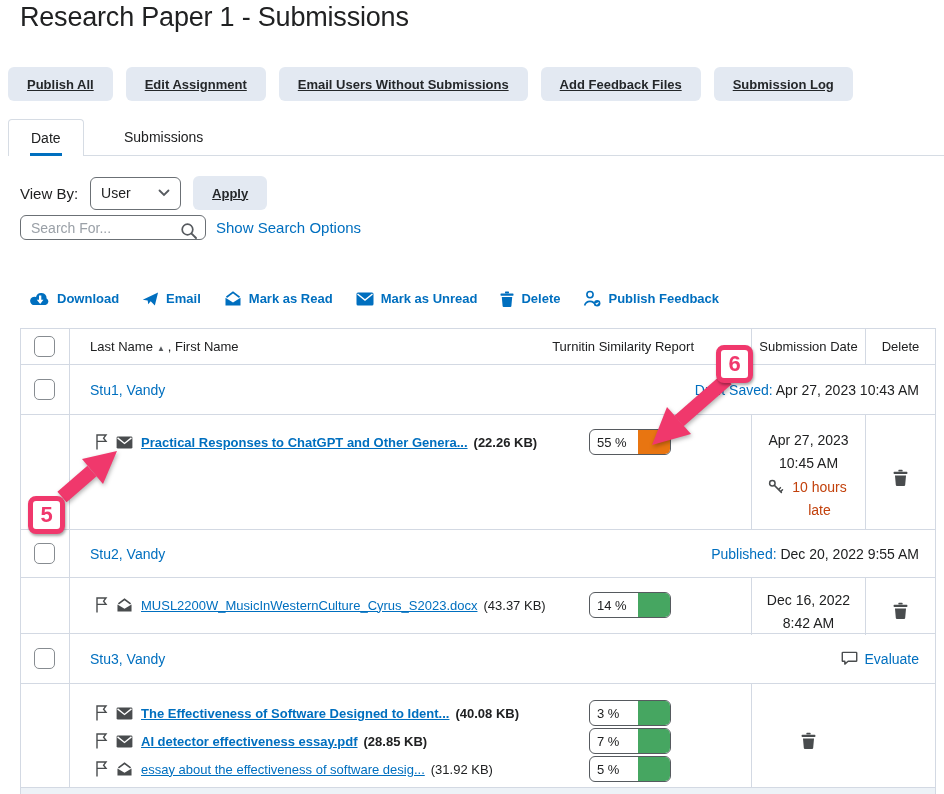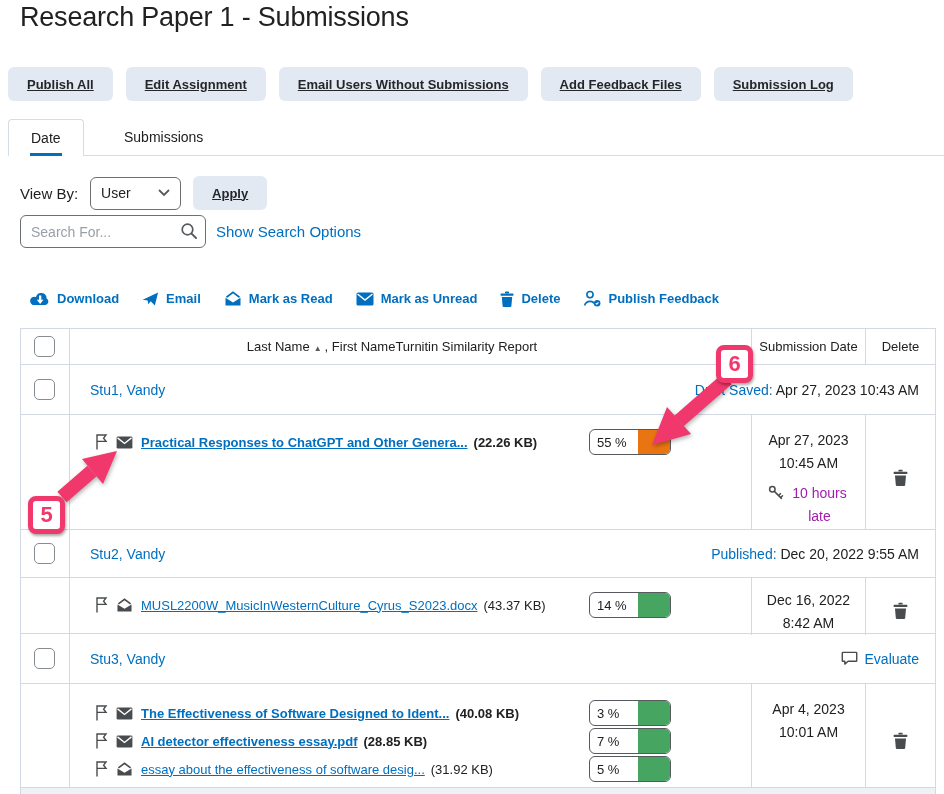--- a/index.html
+++ b/index.html
@@ -35,41 +35,41 @@
   
   .viewby { position:absolute; left:20px; top:176px; display:flex; align-items:center; }
   .viewby-label { font-size:15px; margin-right:12px; }
   .select {
     width:91px; height:33px; border:1px solid #6b7075; border-radius:6px; background:#fff;
     display:flex; align-items:center; justify-content:space-between; padding:0 10px; font-size:14px; cursor:pointer;
   }
   .apply { margin-left:12px; }
   
   .searchrow { position:absolute; left:20px; top:215px; display:flex; align-items:center; }
-  .search { position:relative; width:186px; height:33px; }
+  .search { position:relative; width:186px; height:25px; }
   .search input {
     width:100%; height:100%; border:1px solid #6b7075; border-radius:6px;
     padding:0 32px 0 10px; font-family:"Liberation Sans",sans-serif; font-size:14px; color:#202122;
   }
   .search input::placeholder { color:#9aa0a7; }
   .search .mag { position:absolute; right:8px; top:7px; cursor:pointer; }
   .link { color:#006fbf; text-decoration:none; cursor:pointer; }
   .showopts { margin-left:10px; font-size:15px; }
   
   .actions { position:absolute; left:30px; top:290px; display:flex; gap:23px; }
   .action { display:flex; align-items:center; gap:7px; color:#006fbf; font-size:13px; font-weight:700; cursor:pointer; white-space:nowrap; }
   
   .table { position:absolute; left:20px; top:328px; width:916px; border:1px solid #d3d9e3; border-bottom:none; background:#fff; }
   .tr { display:grid; border-bottom:1px solid #d3d9e3; background:#fff; }
   .tr-cols { grid-template-columns:48px 682px 114px 70px; }
   .tr-span { grid-template-columns:48px 866px; }
   .td-l { border-left:1px solid #d3d9e3; }
   .tr-header { height:36px; font-size:13px; }
   .th { display:flex; align-items:center; }
-  .th-name { justify-content:center; padding:0 57px 0 20px; }
+  .th-name { justify-content:space-between; padding:0 57px 0 20px; }
   .th-center { justify-content:center; }
   .cbcell { display:flex; align-items:center; padding-left:13px; }
   .cb { width:21px; height:21px; border:1px solid #878c91; border-radius:5px; background:#fff; cursor:pointer; }
   .sort-tri { font-size:8px; color:#55585c; margin:0 3px 0 4px; }
   
   .tr-student { font-size:14px; }
   .student-cell { display:flex; align-items:center; justify-content:space-between; padding:0 16px 0 20px; }
   .status span.val { color:#202122; }
   .evaluate { display:flex; align-items:center; gap:7px; }
   
@@ -77,21 +77,21 @@
   .file-cell.multi { padding-top:16px; }
   .file-line { display:grid; grid-template-columns:1fr 82px; align-items:center; height:20px; margin-bottom:8px; }
   .file-left { display:flex; align-items:center; gap:8px; font-size:13px; white-space:nowrap; }
   .file-link { text-decoration:underline; }
   .bold { font-weight:700; }
   .fsize { color:#202122; margin-left:-2px; }
   .sim { width:82px; height:26px; border:1px solid #565a5f; border-radius:6px; display:flex; overflow:hidden; background:#fff; cursor:pointer; }
   .sim .pct { flex:1; display:flex; align-items:center; padding-left:7px; font-size:13px; color:#202122; }
   .sim .sw { width:32px; height:100%; }
   .date-cell { padding-top:14px; text-align:center; font-size:14px; line-height:23px; }
-  .late { margin-top:7px; display:flex; justify-content:center; gap:6px; color:#a21caf; }
+  .late { margin-top:1px; display:flex; justify-content:center; gap:6px; color:#c2410c; }
   .late .late-text { width:60px; text-align:center; line-height:23px; }
   .late .keyic { margin-top:3px; }
   .del-cell { display:flex; justify-content:center; padding-top:13px; }
   .trash-btn { cursor:pointer; background:none; border:none; padding:0; }
   .tr-part { height:6px; background:#edf2f7; border-bottom:none; }
   
   .overlay { position:absolute; left:0; top:0; z-index:25; pointer-events:none;
              filter:drop-shadow(1px 2px 2px rgba(0,0,0,.3)); }
   .ann {
     position:absolute; width:37px; height:38px; z-index:30; background:#fff;
@@ -374,24 +374,20 @@
               <path d="M1.5 6.8 L9 11.5 L16.5 6.8 V14.5 H1.5 Z" fill="#494c4e"></path>
             </svg>
           <a class="link file-link">essay about the effectiveness of software desig...</a>
           <span class="fsize">(31.92 KB)</span>
         </div>
         <div class="sim">
           <span class="pct">5 %</span>
           <span class="sw" style="background: rgb(70, 166, 97);"></span>
         </div>
       </div>
-    </div>
-    <div class="date-cell td-l">
-      <div>Apr 4, 2023</div>
-      <div>10:01 AM</div>
     </div>
     <div class="del-cell td-l">
       <button class="trash-btn"><svg width="15" height="17" viewBox="0 0 14 16">
             <rect x="5" y="0.6" width="4" height="1.8" rx="0.6" fill="#494c4e"></rect>
             <rect x="0.5" y="2.6" width="13" height="2.1" rx="0.6" fill="#494c4e"></rect>
             <path d="M1.8 6 h10.4 l-0.8 9 a1.1 1.1 0 0 1 -1.1 1 h-6.6 a1.1 1.1 0 0 1 -1.1 -1 z" fill="#494c4e"></path>
           </svg></button>
     </div>
   </div>
 

